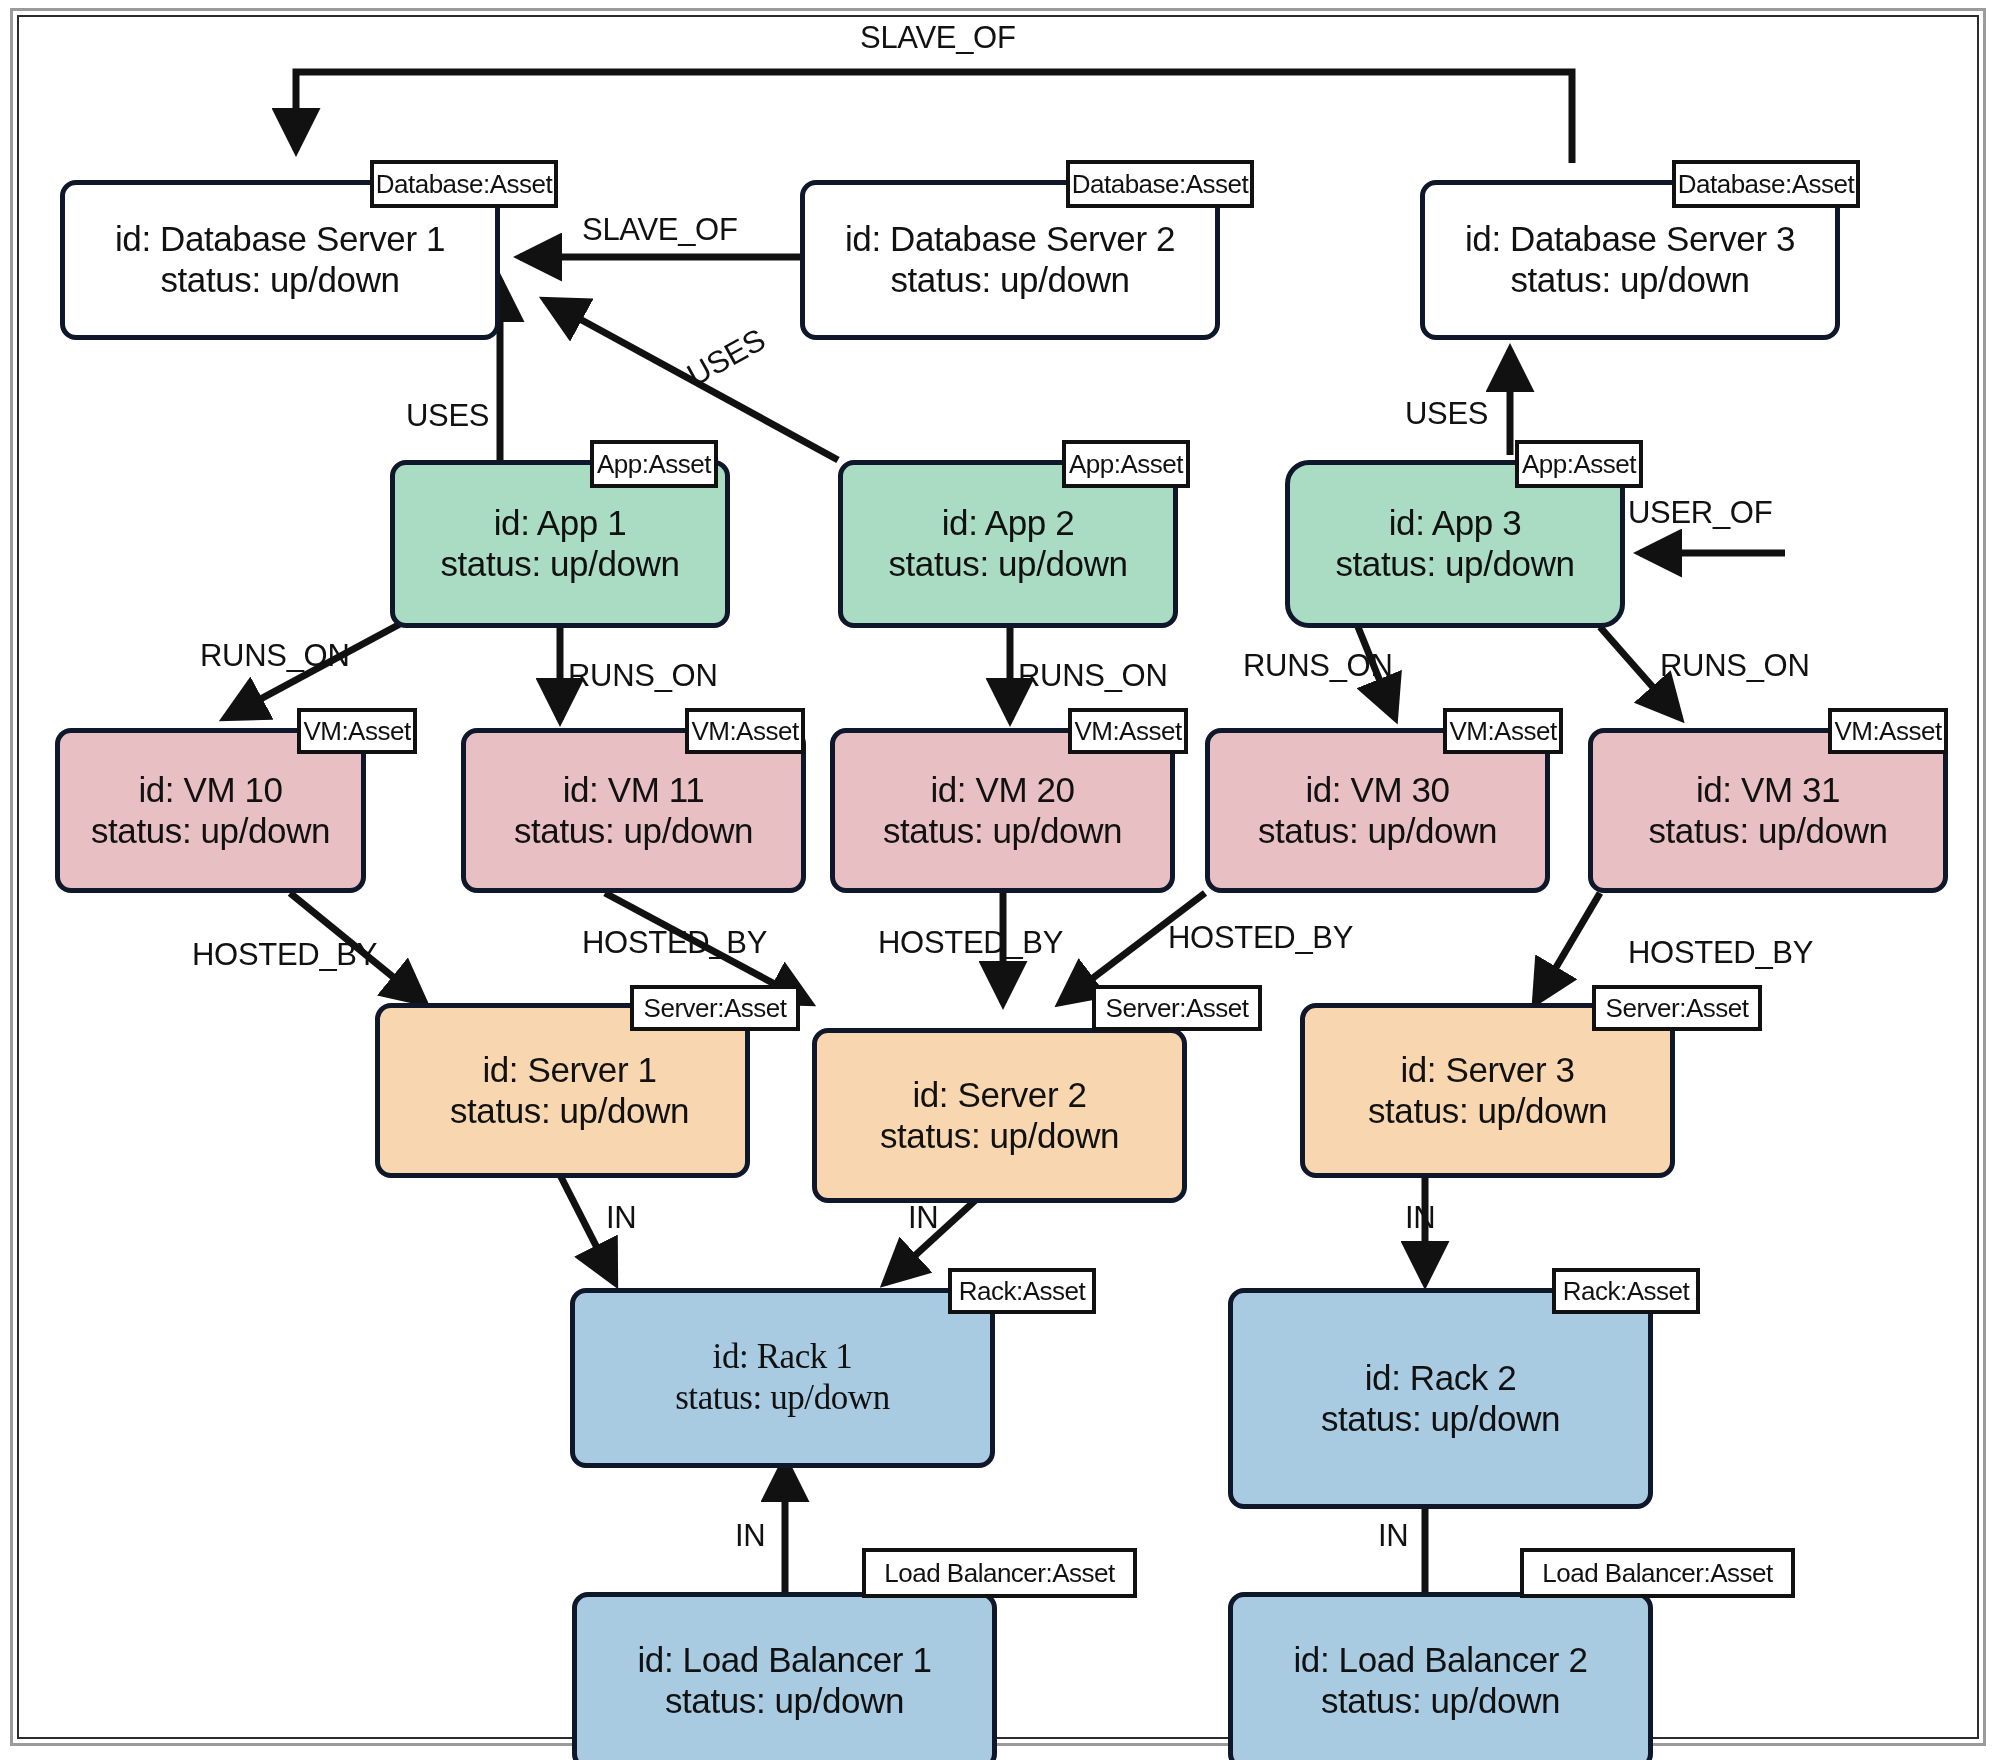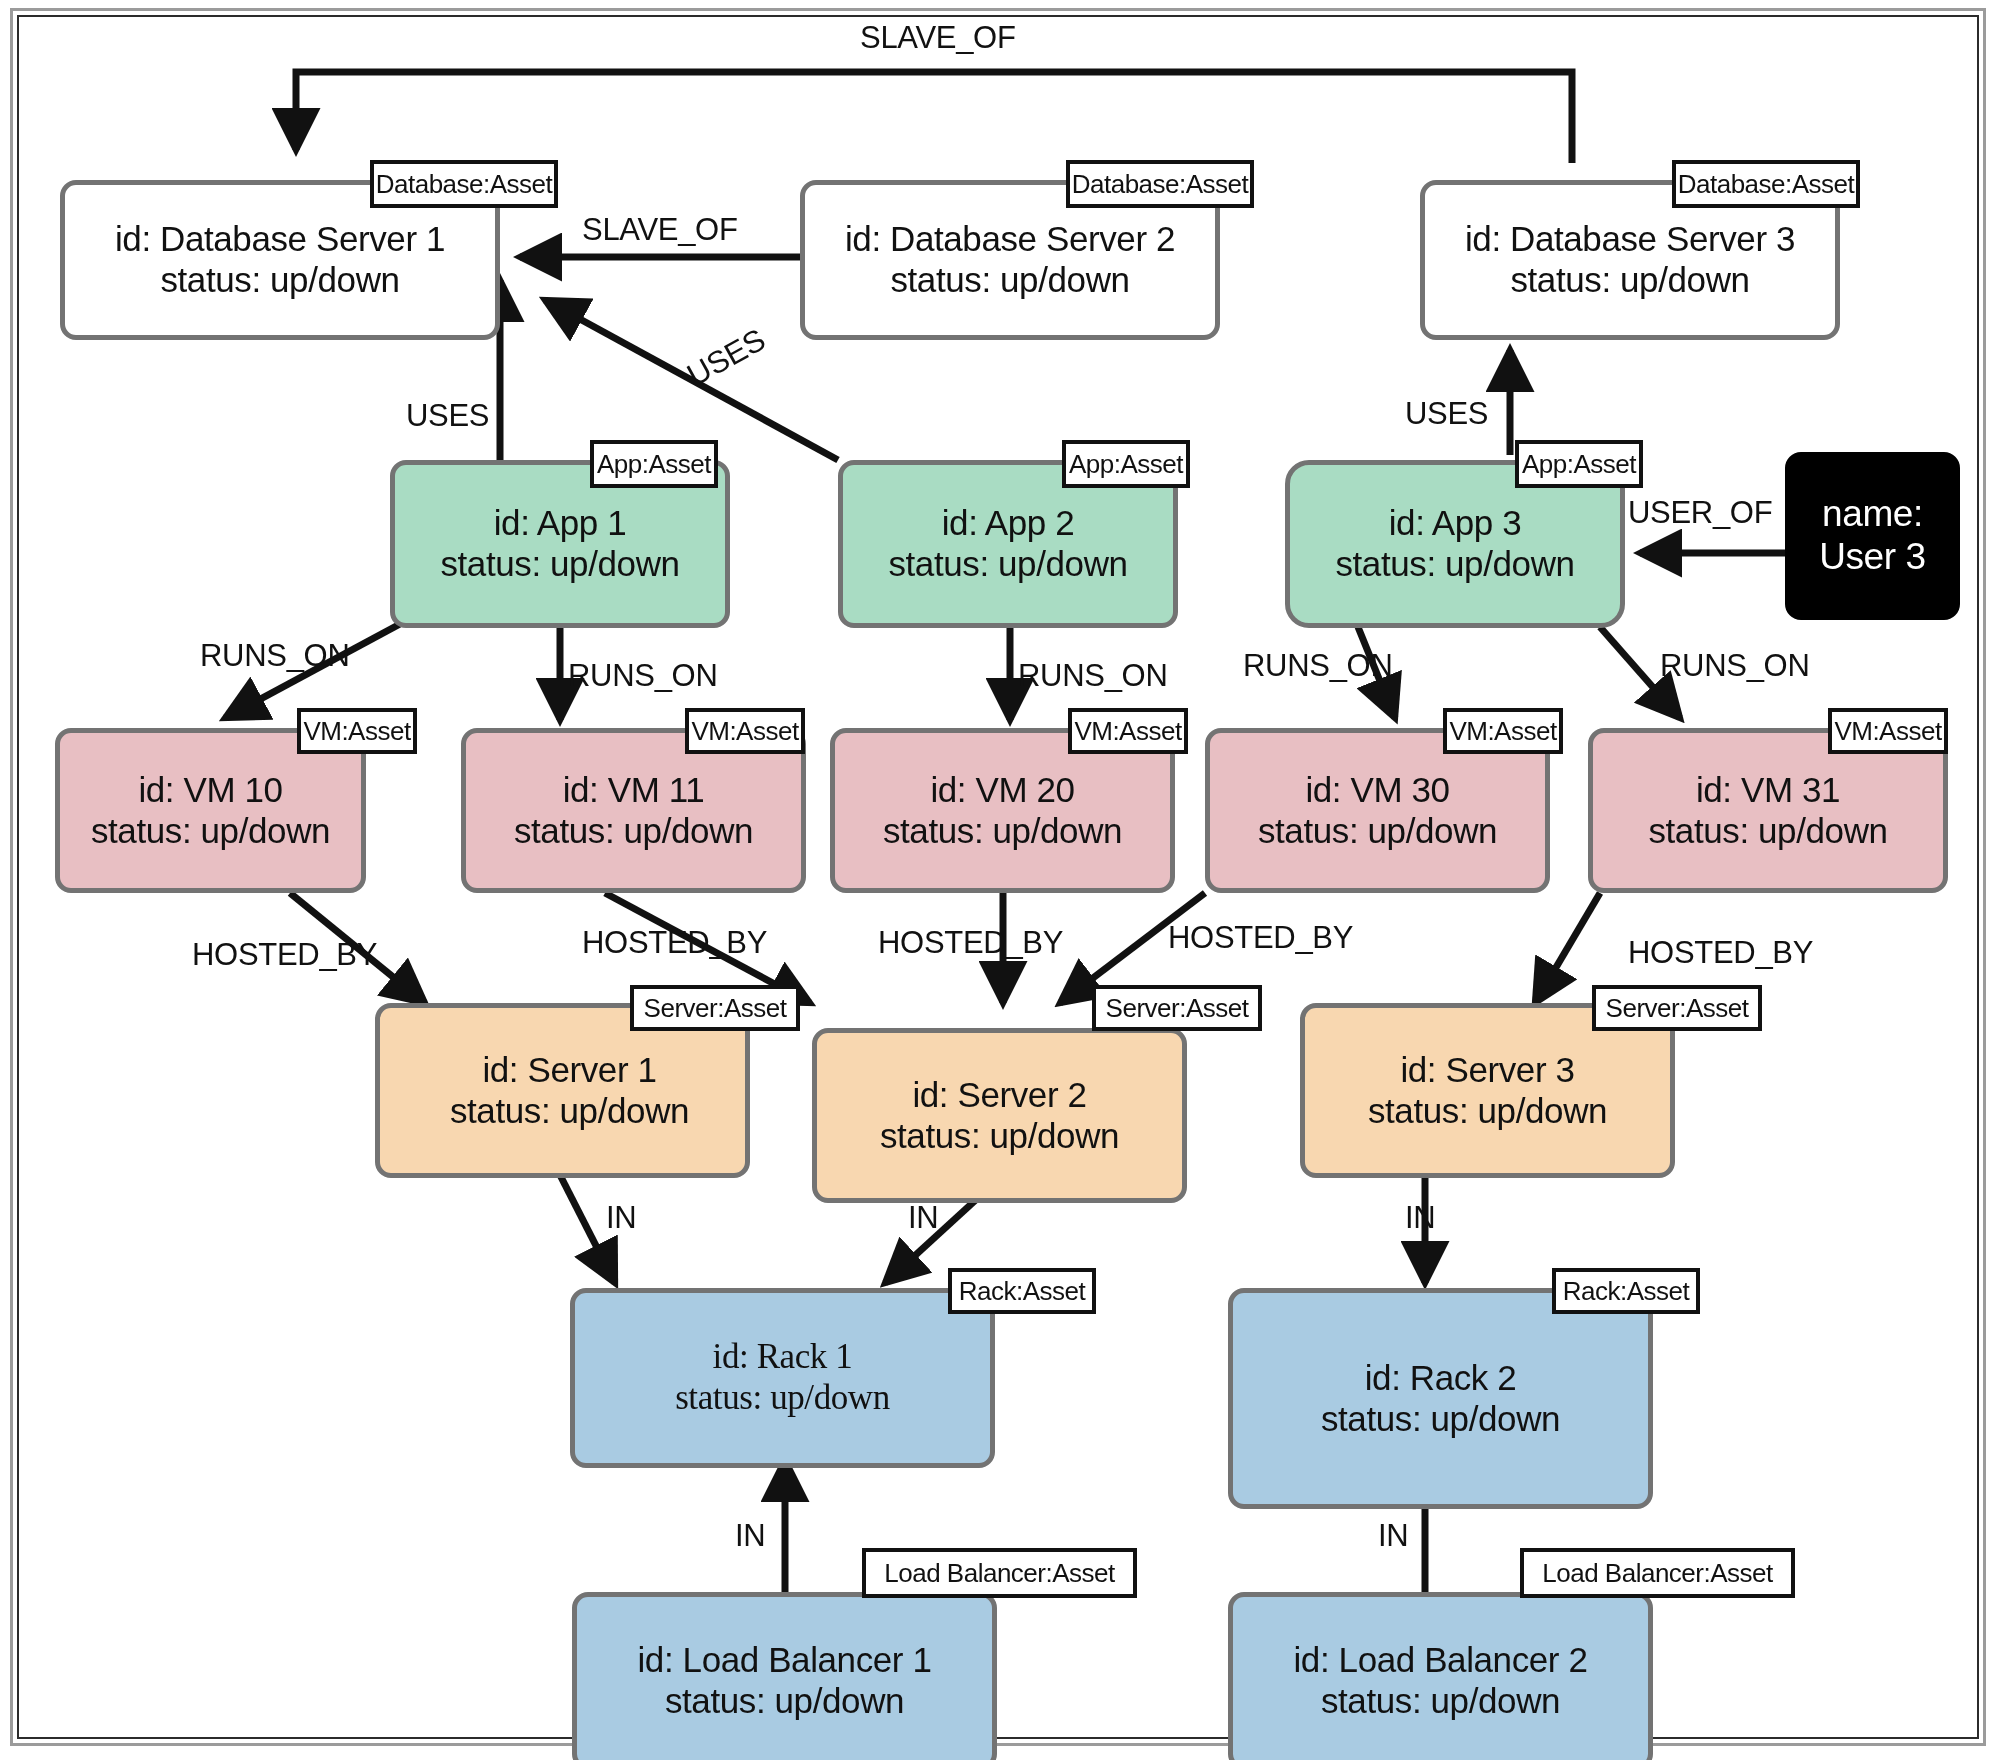--- a/index.html
+++ b/index.html
@@ -39,21 +39,21 @@
     position: absolute;
     left: 0; top: 0;
     width: 2000px;
     height: 1760px;
     pointer-events: none;
   }
   
   .node {
     position: absolute;
     box-sizing: border-box;
-    border: 5px solid #737373;
+    border: 5px solid #0f172a;
     border-radius: 16px;
     display: flex;
     flex-direction: column;
     align-items: center;
     justify-content: center;
     text-align: center;
     color: #111111;
     font-family: "Liberation Sans", sans-serif;
     font-size: 35px;
     line-height: 1.16;
@@ -219,24 +219,20 @@
     <div class="nline">status: up/down</div>
   </div>
   <div class="chip" style="left:1062px; top:440px; width:128px; height:48px;">App:Asset</div>
 
   <div class="node app" style="left:1285px; top:460px; width:340px; height:168px;border-radius:24px;">
     <div class="nline">id: App 3</div>
     <div class="nline">status: up/down</div>
   </div>
   <div class="chip" style="left:1515px; top:440px; width:128px; height:48px;">App:Asset</div>
 
-  <div class="node user" style="left:1785px; top:452px; width:175px; height:168px;">
-    <div class="nline">name:</div>
-    <div class="nline">User 3</div>
-  </div>
 
   <div class="node vm" style="left:55px; top:728px; width:311px; height:165px;">
     <div class="nline">id: VM 10</div>
     <div class="nline">status: up/down</div>
   </div>
   <div class="chip" style="left:297px; top:708px; width:120px; height:46px;">VM:Asset</div>
 
   <div class="node vm" style="left:461px; top:728px; width:345px; height:165px;">
     <div class="nline">id: VM 11</div>
     <div class="nline">status: up/down</div>

